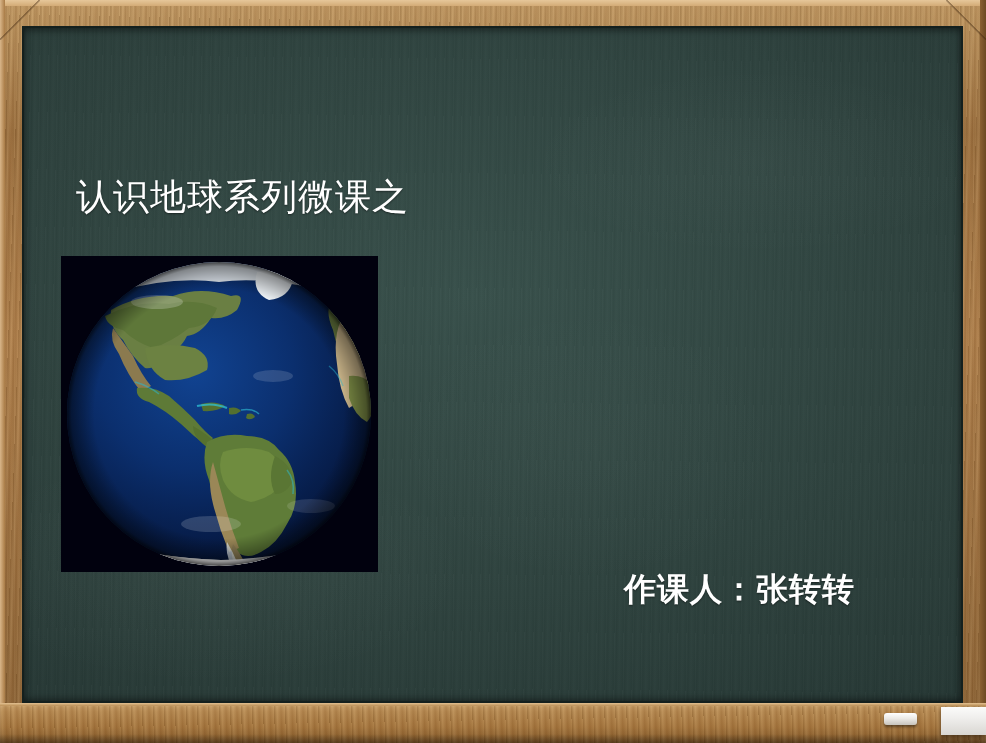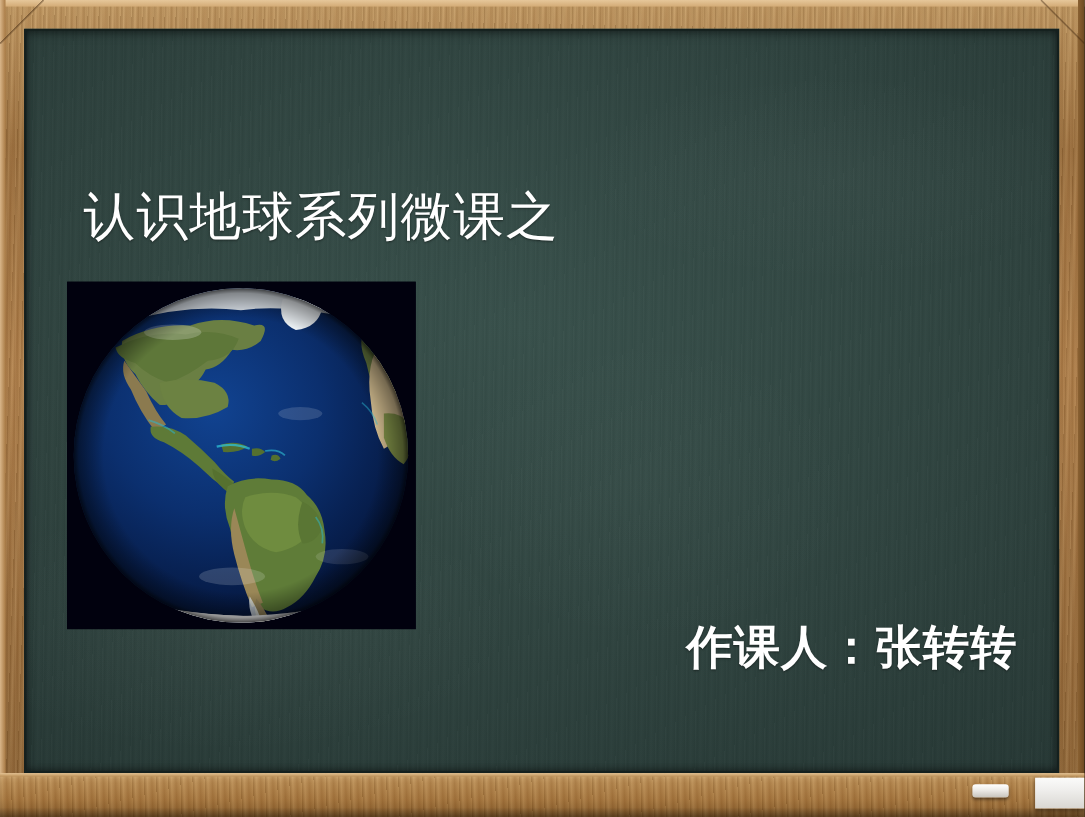--- a/index.html
+++ b/index.html
@@ -88,21 +88,21 @@
       radial-gradient(ellipse 40% 25% at 20% 80%, rgba(210,225,220,0.035), rgba(0,0,0,0) 70%),
       radial-gradient(ellipse 35% 20% at 78% 20%, rgba(210,225,220,0.030), rgba(0,0,0,0) 70%),
       radial-gradient(ellipse 30% 30% at 60% 62%, rgba(200,215,210,0.022), rgba(0,0,0,0) 70%);
     pointer-events:none;
   }
 
   
   .title-line1 {
     position: absolute;
     left: 76px; top: 168px;
-    font-size: 47px;
+    font-size: 36px;
     line-height: 58px;
     color: #ffffff;
     font-weight: 400;
     letter-spacing: 1px;
     white-space: nowrap;
     text-shadow: 0 1px 2px rgba(0,0,0,0.45);
   }
   .title-line2 {
     position: absolute;
     left: 466px; top: 372px;
@@ -110,21 +110,21 @@
     line-height: 54px;
     color: #ffffff;
     font-weight: 700;
     letter-spacing: 1px;
     white-space: nowrap;
     text-shadow: 0 1px 2px rgba(0,0,0,0.45);
   }
   .title-line3 {
     position: absolute;
     left: 624px; top: 562px;
-    font-size: 42px;
+    font-size: 32px;
     line-height: 54px;
     color: #ffffff;
     font-weight: 700;
     letter-spacing: 1px;
     white-space: nowrap;
     text-shadow: 0 1px 2px rgba(0,0,0,0.45);
   }
 
   
   .earth-frame {

